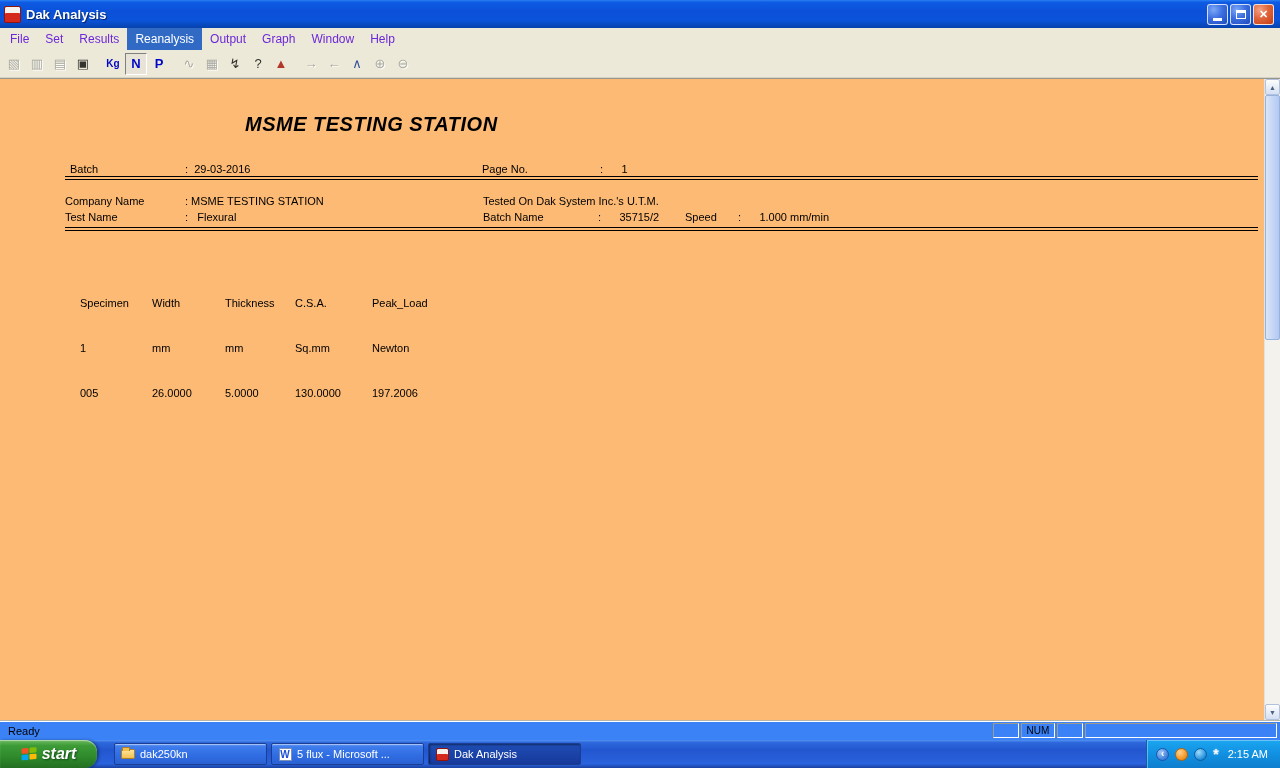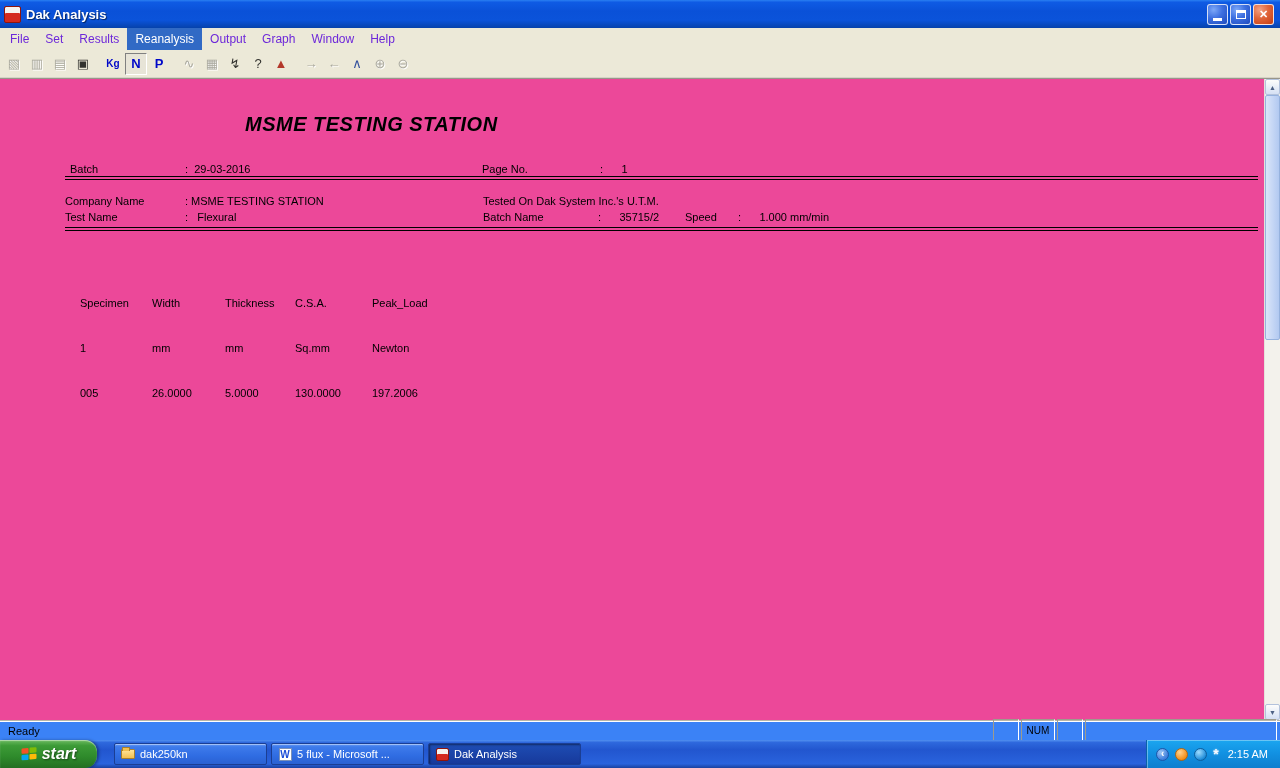--- a/index.html
+++ b/index.html
@@ -34,39 +34,39 @@
   .tb-btn .icn { pointer-events:none; }
   .tb-btn.disabled { color:#a9a89e; text-shadow:1px 1px 0 #fff; }
   .tb-btn.units { color:#0008c8; font-weight:bold; }
   .tb-btn.small { font-size:10px;align-items:center; }
   .tb-btn.pressed { border-color:#808080 #fff #fff #808080; background:#e7e4d7; }
   .tb-btn.colored-red { color:#b3382a; }
   .tb-btn.colored-blue { color:#35529e; }
   .tb-gap { width:6px; }
 
   
-  .docarea { flex:1 1 auto; background:#ec4899; border-top:1px solid #98968a; display:flex; overflow:hidden; }
+  .docarea { flex:1 1 auto; background:#fdba74; border-top:1px solid #98968a; display:flex; overflow:hidden; }
   .doc { position:relative; flex:1; font-size:11px; color:#000; }
   .abs { position:absolute; white-space:pre; }
   .report-title { font-size:20px; font-weight:bold; font-style:italic; letter-spacing:.5px; }
   .dline { position:absolute; left:65px; right:6px; height:4px; border-top:1px solid #000; border-bottom:1px solid #000; }
   .tcol { position:absolute; line-height:15px; white-space:pre; }
 
   
   .vscroll { width:16px; flex:0 0 16px; background:#f3f2ec; border-left:1px solid #e4e2da; display:flex; flex-direction:column; }
   .scroll-btn { height:16px; flex:0 0 16px; background:linear-gradient(180deg,#fdfdfb,#d5e0f4); border:1px solid #b3c2dc;
     border-radius:2px; color:#4d6185; font-size:7px; display:flex; align-items:center; justify-content:center; }
   .scroll-thumb { height:245px; background:linear-gradient(90deg,#dae5f9,#b2c9f1); border:1px solid #96b2de; border-radius:2px; }
   .scroll-track { flex:1; }
 
   
   .statusbar { height:20px; background:#3b82f6; border-top:1px solid #b9b6a8; box-shadow:inset 0 1px 0 #fff;
     display:flex; align-items:center; font-size:11px; padding:0 3px; gap:2px; flex:0 0 20px; }
   .status-msg { padding-left:5px; flex:1; }
-  .status-pane { height:23px; border:1px solid; border-color:#9d9b8d #fff #fff #9d9b8d;
+  .status-pane { height:15px; border:1px solid; border-color:#9d9b8d #fff #fff #9d9b8d;
     display:flex; align-items:center; justify-content:center; font-size:10px; color:#000; }
   .pane-a { width:26px; } .pane-num { width:34px; } .pane-b { width:26px; } .pane-c { width:192px; }
 
   
   .taskbar { height:28px; flex:0 0 28px; background:linear-gradient(180deg,#5291f0 0%,#2e68dd 9%,#2256cf 35%,#2a63dd 85%,#1a41a0 100%);
     display:flex; align-items:center; }
   .start-btn { height:28px; width:97px; border-radius:0 12px 12px 0;
     background:linear-gradient(180deg,#6dbb61 0%,#3d9b37 20%,#2e8a2b 60%,#246f22 100%);
     box-shadow:inset 0 1px 1px rgba(255,255,255,.5), 2px 0 3px rgba(0,0,0,.35);
     display:flex; align-items:center; justify-content:center; gap:5px; color:#fff; font-weight:bold; font-style:italic;

